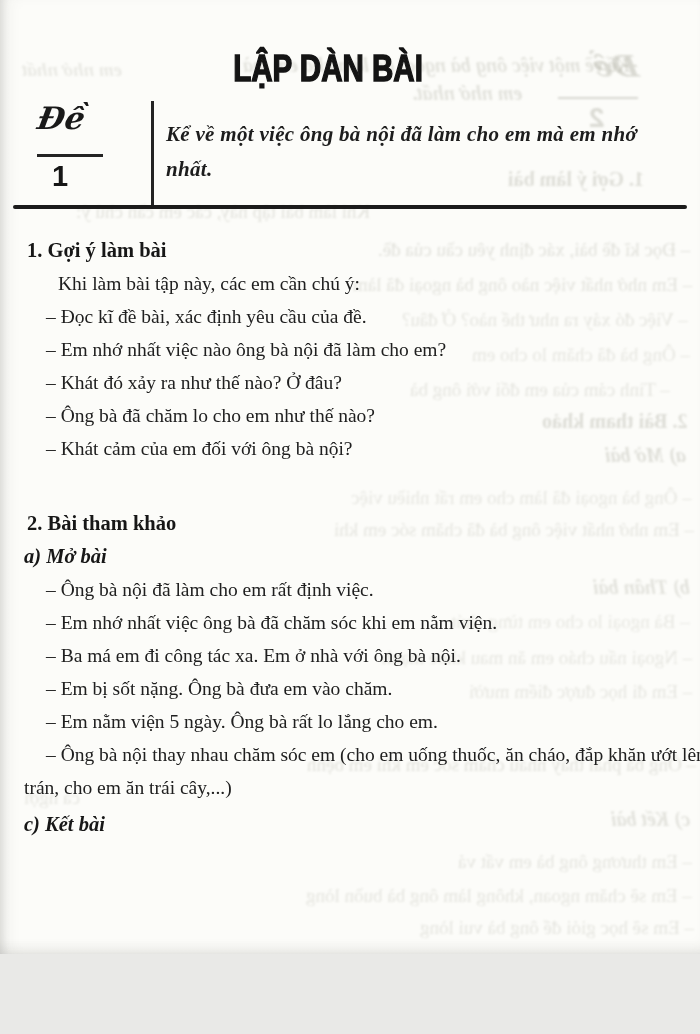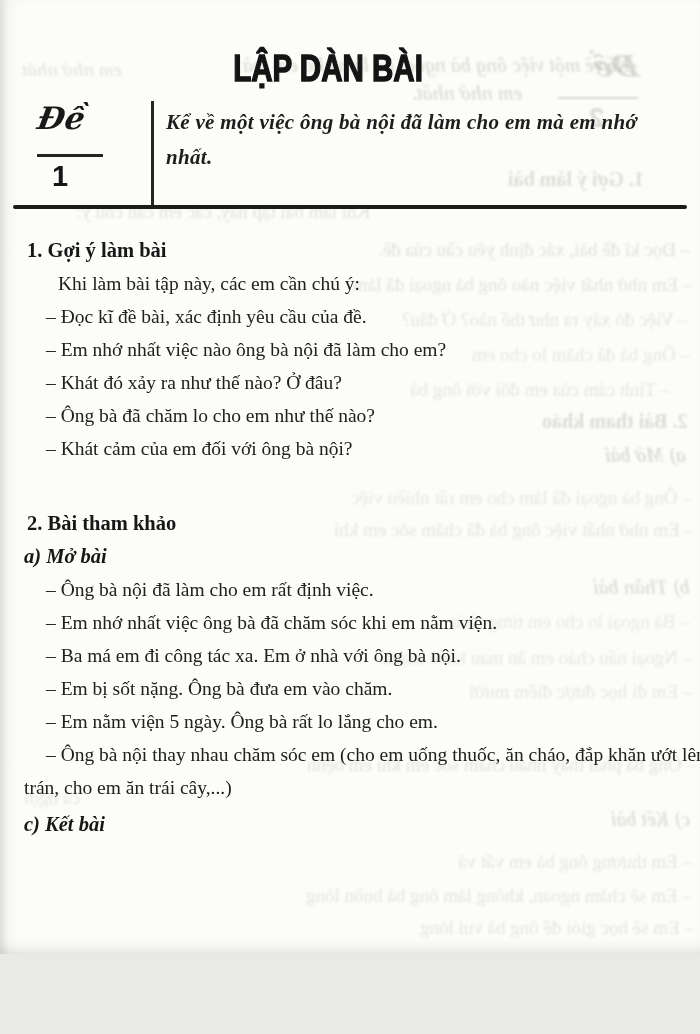--- a/index.html
+++ b/index.html
@@ -41,21 +41,21 @@
   .de-number {
     position: absolute; left: 52px; top: 160px;
     font-family: "Liberation Sans", sans-serif;
     font-weight: 700; font-size: 29px; color: #161616;
   }
   .v-divider {
     position: absolute; left: 151px; top: 101px;
     width: 3px; height: 107px; background: #242424;
   }
   .topic-text {
-    position: absolute; left: 166px; top: 105px; width: 498px;
+    position: absolute; left: 166px; top: 117px; width: 498px;
     margin: 0;
     font-weight: 700; font-style: italic;
     font-size: 21px; line-height: 35px; color: #1d1d1d;
     letter-spacing: .3px;
   }
   .thick-rule {
     position: absolute; left: 13px; top: 205px;
     width: 674px; height: 4px; background: #1b1b1b; border-radius: 2px;
   }
 

